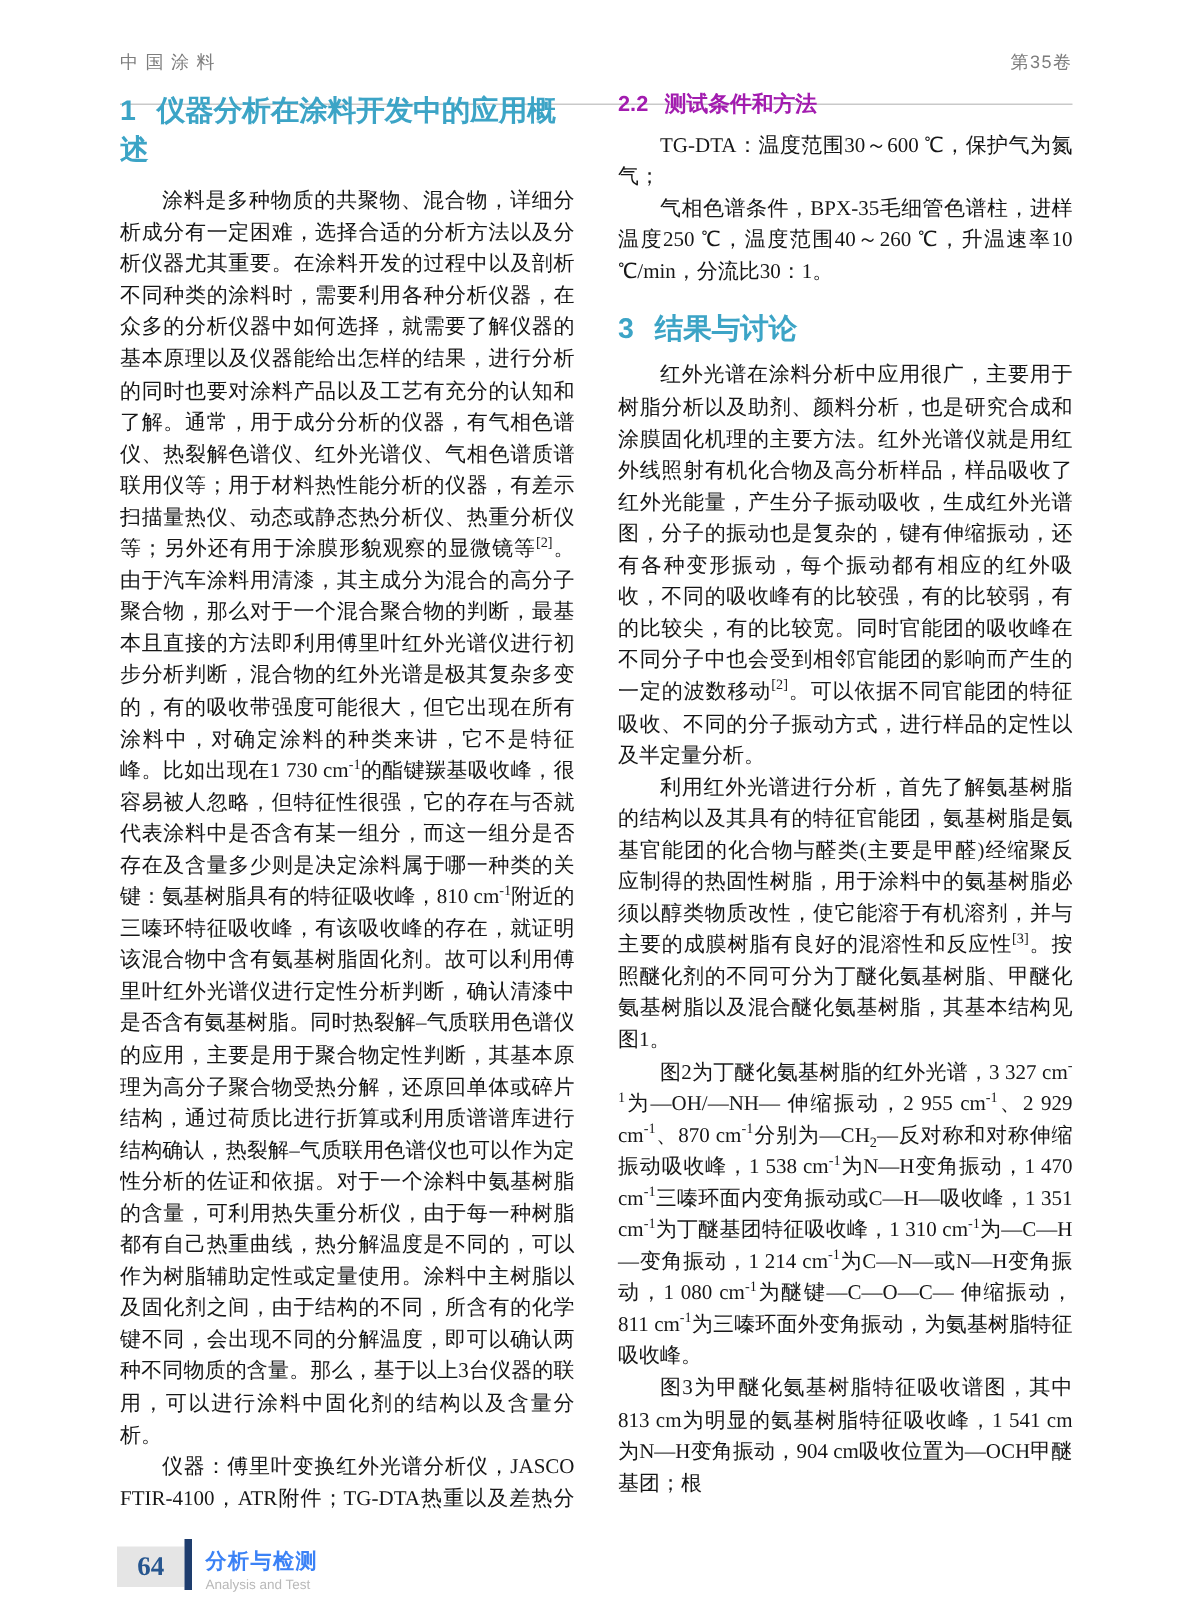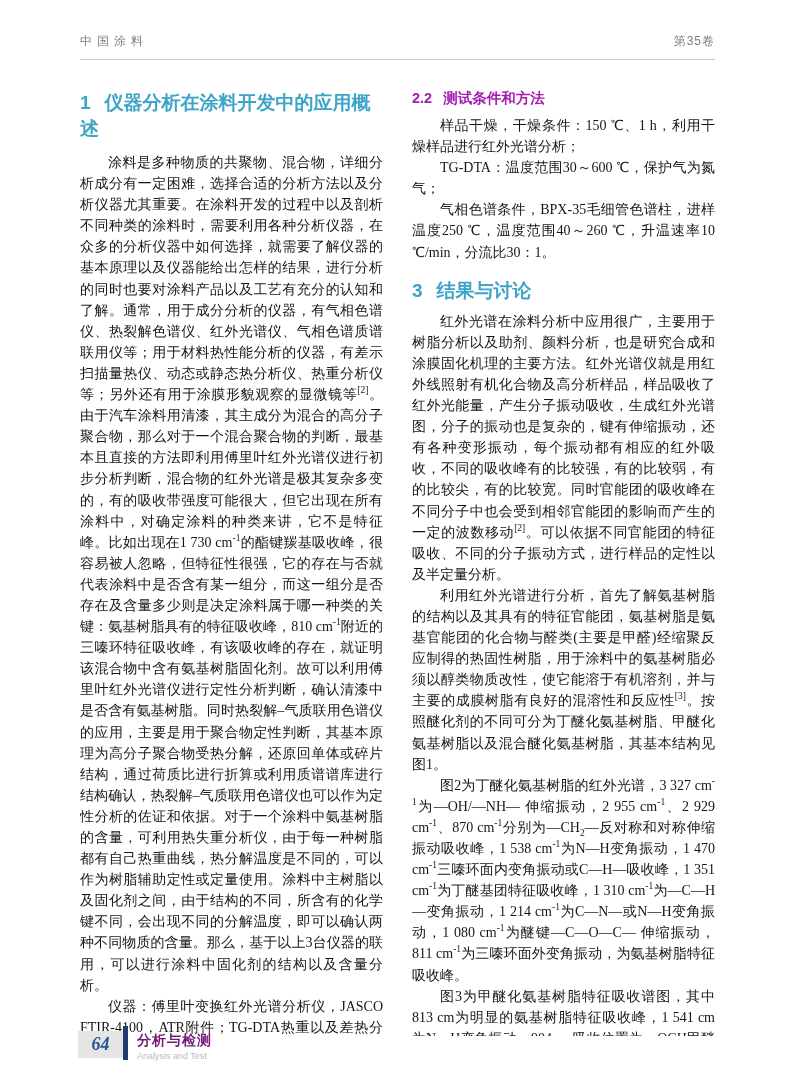--- a/index.html
+++ b/index.html
@@ -9,30 +9,30 @@
     width:794px; height:1077px;
     background:#ffffff;
     overflow:hidden;
     font-family:"Liberation Serif", serif;
     color:#1a1a1a;
   }
   
   .page-header {
     position:absolute; top:33px; left:80px; width:635px;
     display:flex; justify-content:space-between; align-items:flex-end;
-    padding-bottom:9px;
+    padding-bottom:19px;
     border-bottom:1px solid #c9c9c9;
     font-family:"Liberation Sans", sans-serif;
     font-size:12px; color:#7d7d7d;
   }
   .journal-name { letter-spacing:5px; }
   .volume-label { letter-spacing:1px; }
   
   .content {
-    position:absolute; top:88px; left:80px; width:635px; height:948px;
+    position:absolute; top:60px; left:80px; width:635px; height:948px;
     display:flex; gap:29px; overflow:hidden;
   }
   .col { flex:1 1 0; min-width:0; }
   
   .h1 {
     font-family:"Liberation Sans", sans-serif;
     font-weight:bold; font-size:19px; line-height:26px;
     color:#3ca4c6;
   }
   .h1 .sec-num { margin-right:14px; font-weight:bold; }
@@ -60,29 +60,29 @@
     display:flex; align-items:flex-start;
   }
   .page-num-box {
     margin-top:5px;
     width:45px; height:27px;
     background:#e5e5e5;
     display:flex; align-items:center; justify-content:center;
   }
   .page-num {
     font-family:"Liberation Serif", serif;
-    font-style:italic; font-weight:bold;
+    font-weight:bold;
     font-size:18px; color:#27568f;
   }
   .footer-bar {
     width:5px; height:34px; background:#1e3d6e;
     margin-right:9px;
   }
   .footer-labels { padding-top:6px; font-family:"Liberation Sans", sans-serif; }
-  .footer-cn { font-size:14px; color:#701a75; font-weight:bold; letter-spacing:1px; }
+  .footer-cn { font-size:14px; color:#3b82f6; font-weight:bold; letter-spacing:1px; }
   .footer-en { font-size:9px; color:#b9b9b9; margin-top:1px; }
 </style>
 </head>
 <body>
 
 <div class="page">
 
   <div class="page-header">
     <span class="journal-name">中国涂料</span>
     <span class="volume-label">第35卷</span>
@@ -97,21 +97,20 @@
       <p class="para">涂料是多种物质的共聚物、混合物，详细分析成分有一定困难，选择合适的分析方法以及分析仪器尤其重要。在涂料开发的过程中以及剖析不同种类的涂料时，需要利用各种分析仪器，在众多的分析仪器中如何选择，就需要了解仪器的基本原理以及仪器能给出怎样的结果，进行分析的同时也要对涂料产品以及工艺有充分的认知和了解。通常，用于成分分析的仪器，有气相色谱仪、热裂解色谱仪、红外光谱仪、气相色谱质谱联用仪等；用于材料热性能分析的仪器，有差示扫描量热仪、动态或静态热分析仪、热重分析仪等；另外还有用于涂膜形貌观察的显微镜等<sup>[2]</sup>。由于汽车涂料用清漆，其主成分为混合的高分子聚合物，那么对于一个混合聚合物的判断，最基本且直接的方法即利用傅里叶红外光谱仪进行初步分析判断，混合物的红外光谱是极其复杂多变的，有的吸收带强度可能很大，但它出现在所有涂料中，对确定涂料的种类来讲，它不是特征峰。比如出现在1 730 cm<sup>-1</sup>的酯键羰基吸收峰，很容易被人忽略，但特征性很强，它的存在与否就代表涂料中是否含有某一组分，而这一组分是否存在及含量多少则是决定涂料属于哪一种类的关键：氨基树脂具有的特征吸收峰，810 cm<sup>-1</sup>附近的三嗪环特征吸收峰，有该吸收峰的存在，就证明该混合物中含有氨基树脂固化剂。故可以利用傅里叶红外光谱仪进行定性分析判断，确认清漆中是否含有氨基树脂。同时热裂解–气质联用色谱仪的应用，主要是用于聚合物定性判断，其基本原理为高分子聚合物受热分解，还原回单体或碎片结构，通过荷质比进行折算或利用质谱谱库进行结构确认，热裂解–气质联用色谱仪也可以作为定性分析的佐证和依据。对于一个涂料中氨基树脂的含量，可利用热失重分析仪，由于每一种树脂都有自己热重曲线，热分解温度是不同的，可以作为树脂辅助定性或定量使用。涂料中主树脂以及固化剂之间，由于结构的不同，所含有的化学键不同，会出现不同的分解温度，即可以确认两种不同物质的含量。那么，基于以上3台仪器的联用，可以进行涂料中固化剂的结构以及含量分析。</p>
 
       <p class="para">仪器：傅里叶变换红外光谱分析仪，JASCO FTIR-4100，ATR附件；TG-DTA热重以及差热分析仪，HITACHI；热裂解–气质联用色谱仪，Agilent。</p>
 
     </div>
 
     <div class="col">
       <div class="h2 tight">
         <span class="sec-num">2.2</span><span>测试条件和方法</span>
       </div>
-      <p class="para">样品干燥，干燥条件：150 ℃、1 h，利用干燥样品进行红外光谱分析；</p>
       <p class="para">TG-DTA：温度范围30～600 ℃，保护气为氮气；</p>
       <p class="para">气相色谱条件，BPX-35毛细管色谱柱，进样温度250 ℃，温度范围40～260 ℃，升温速率10 ℃/min，分流比30：1。</p>
 
       <div class="h1 later">
         <span class="sec-num">3</span><span>结果与讨论</span>
       </div>
       <p class="para">红外光谱在涂料分析中应用很广，主要用于树脂分析以及助剂、颜料分析，也是研究合成和涂膜固化机理的主要方法。红外光谱仪就是用红外线照射有机化合物及高分析样品，样品吸收了红外光能量，产生分子振动吸收，生成红外光谱图，分子的振动也是复杂的，键有伸缩振动，还有各种变形振动，每个振动都有相应的红外吸收，不同的吸收峰有的比较强，有的比较弱，有的比较尖，有的比较宽。同时官能团的吸收峰在不同分子中也会受到相邻官能团的影响而产生的一定的波数移动<sup>[2]</sup>。可以依据不同官能团的特征吸收、不同的分子振动方式，进行样品的定性以及半定量分析。</p>
       <p class="para">利用红外光谱进行分析，首先了解氨基树脂的结构以及其具有的特征官能团，氨基树脂是氨基官能团的化合物与醛类(主要是甲醛)经缩聚反应制得的热固性树脂，用于涂料中的氨基树脂必须以醇类物质改性，使它能溶于有机溶剂，并与主要的成膜树脂有良好的混溶性和反应性<sup>[3]</sup>。按照醚化剂的不同可分为丁醚化氨基树脂、甲醚化氨基树脂以及混合醚化氨基树脂，其基本结构见图1。</p>
       <p class="para">图2为丁醚化氨基树脂的红外光谱，3 327 cm<sup>-1</sup>为—OH/—NH— 伸缩振动，2 955 cm<sup>-1</sup>、2 929 cm<sup>-1</sup>、870 cm<sup>-1</sup>分别为—CH<sub>2</sub>—反对称和对称伸缩振动吸收峰，1 538 cm<sup>-1</sup>为N—H变角振动，1 470 cm<sup>-1</sup>三嗪环面内变角振动或C—H—吸收峰，1 351 cm<sup>-1</sup>为丁醚基团特征吸收峰，1 310 cm<sup>-1</sup>为—C—H—变角振动，1 214 cm<sup>-1</sup>为C—N—或N—H变角振动，1 080 cm<sup>-1</sup>为醚键—C—O—C— 伸缩振动，811 cm<sup>-1</sup>为三嗪环面外变角振动，为氨基树脂特征吸收峰。</p>
       <p class="para">图3为甲醚化氨基树脂特征吸收谱图，其中813 cm为明显的氨基树脂特征吸收峰，1 541 cm为N—H变角振动，904 cm吸收位置为—OCH甲醚基团；根</p>

